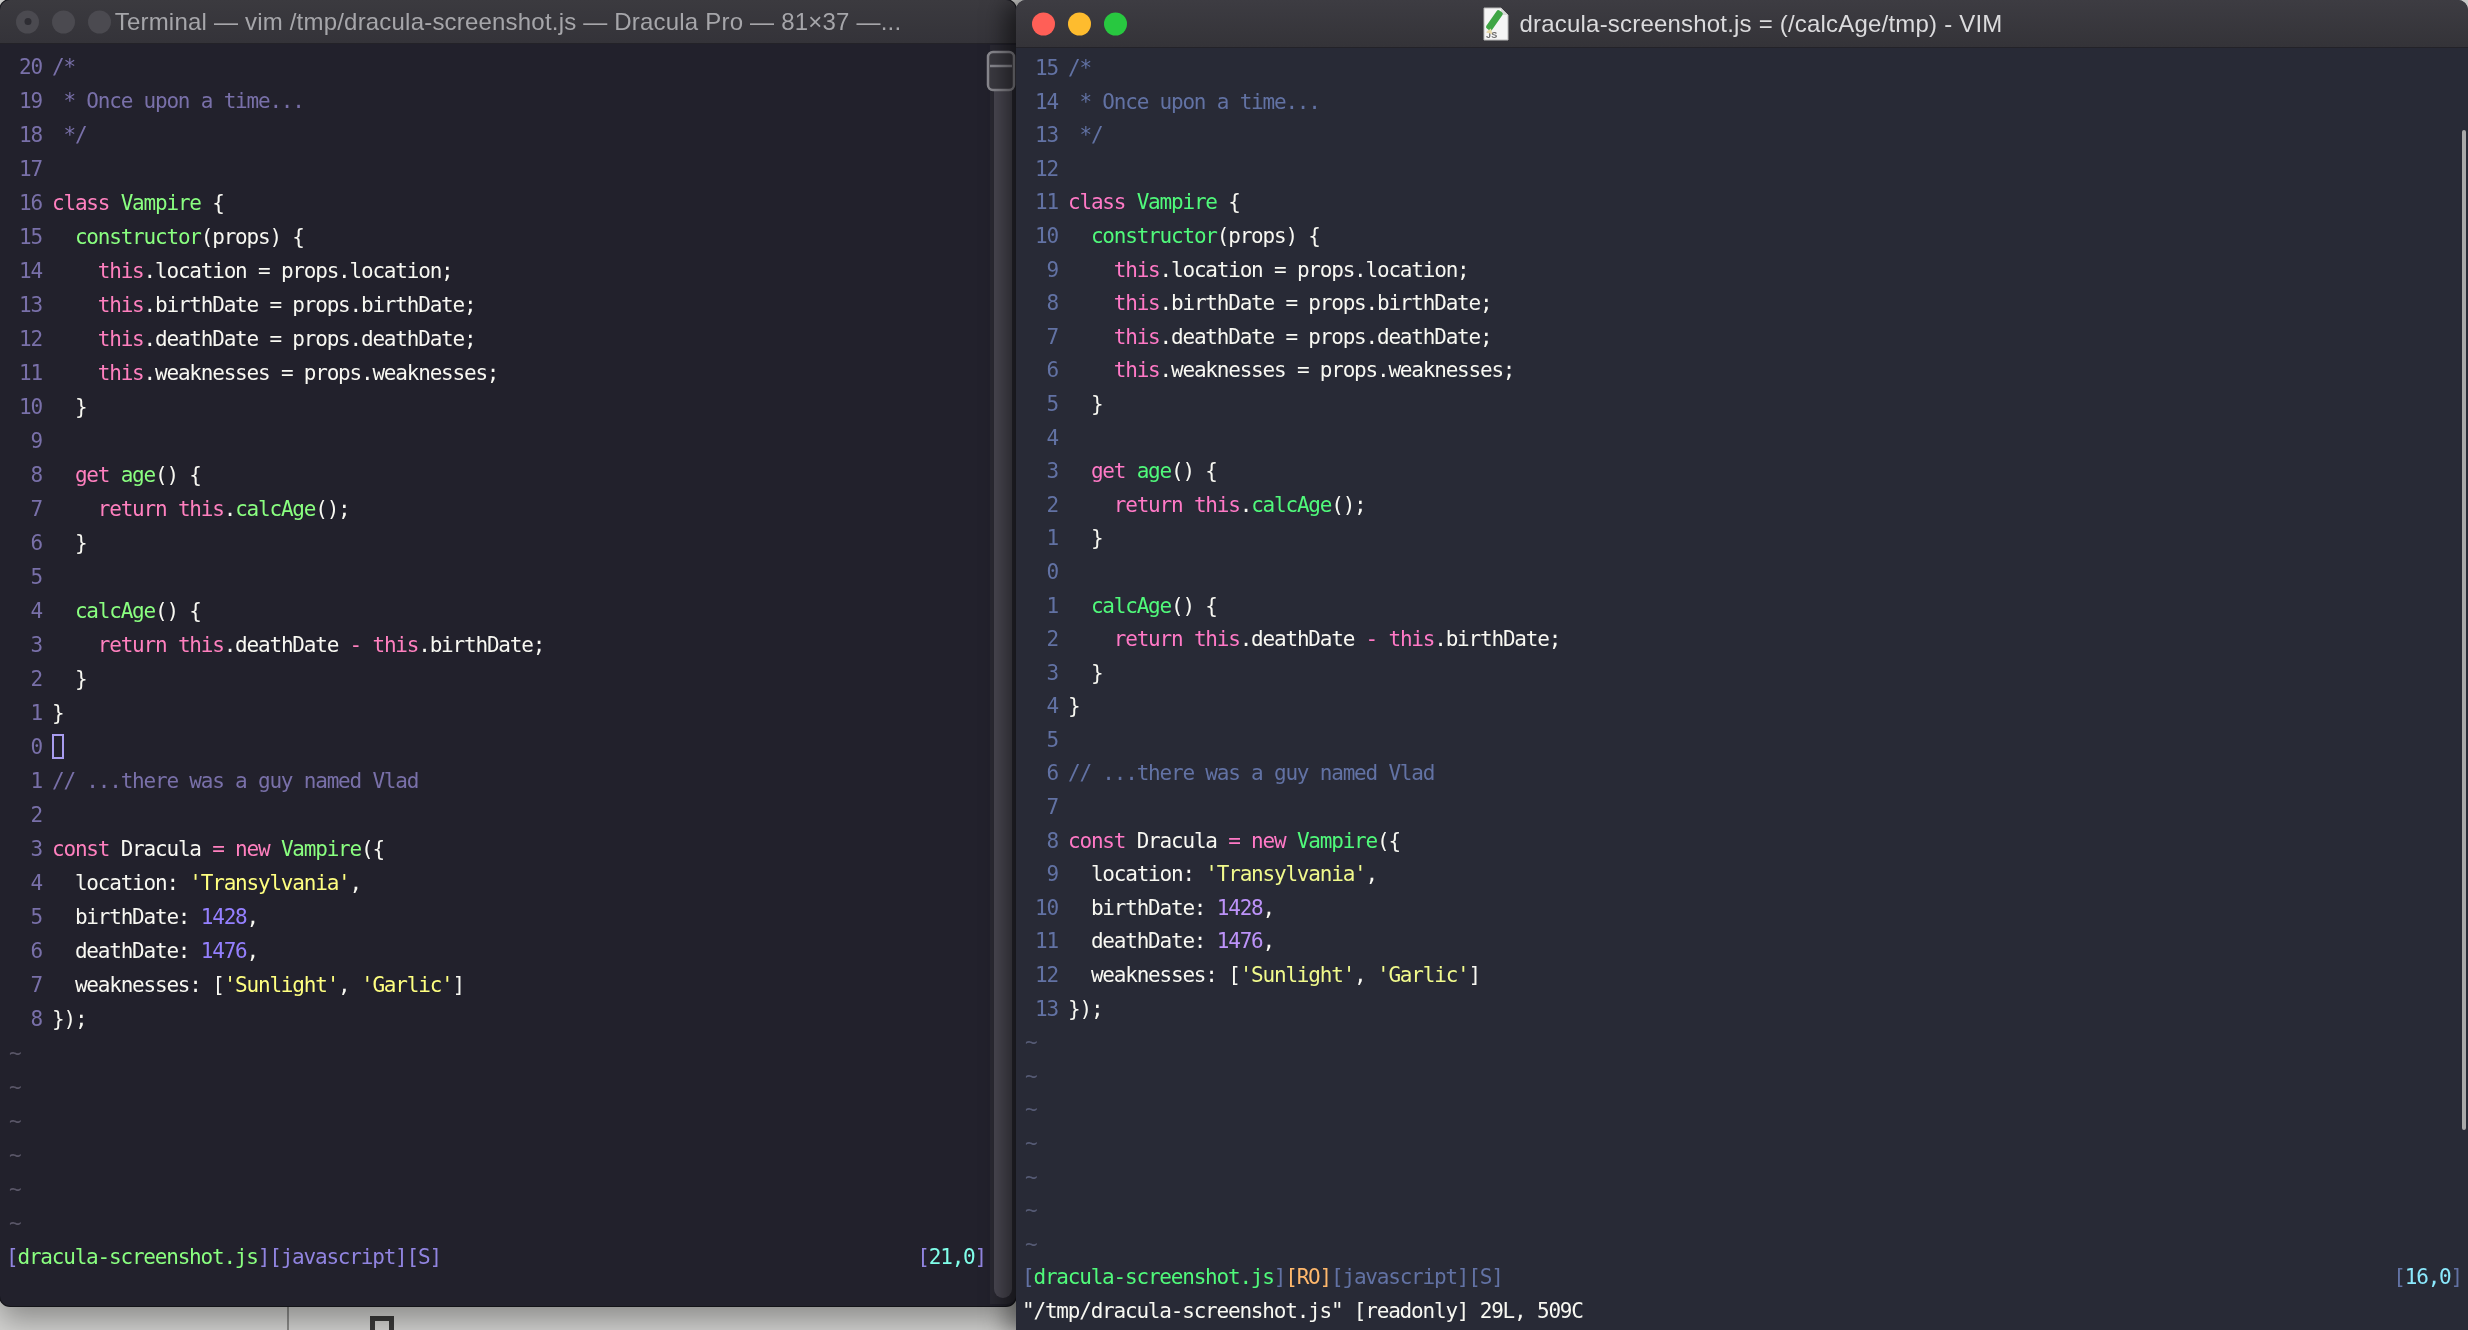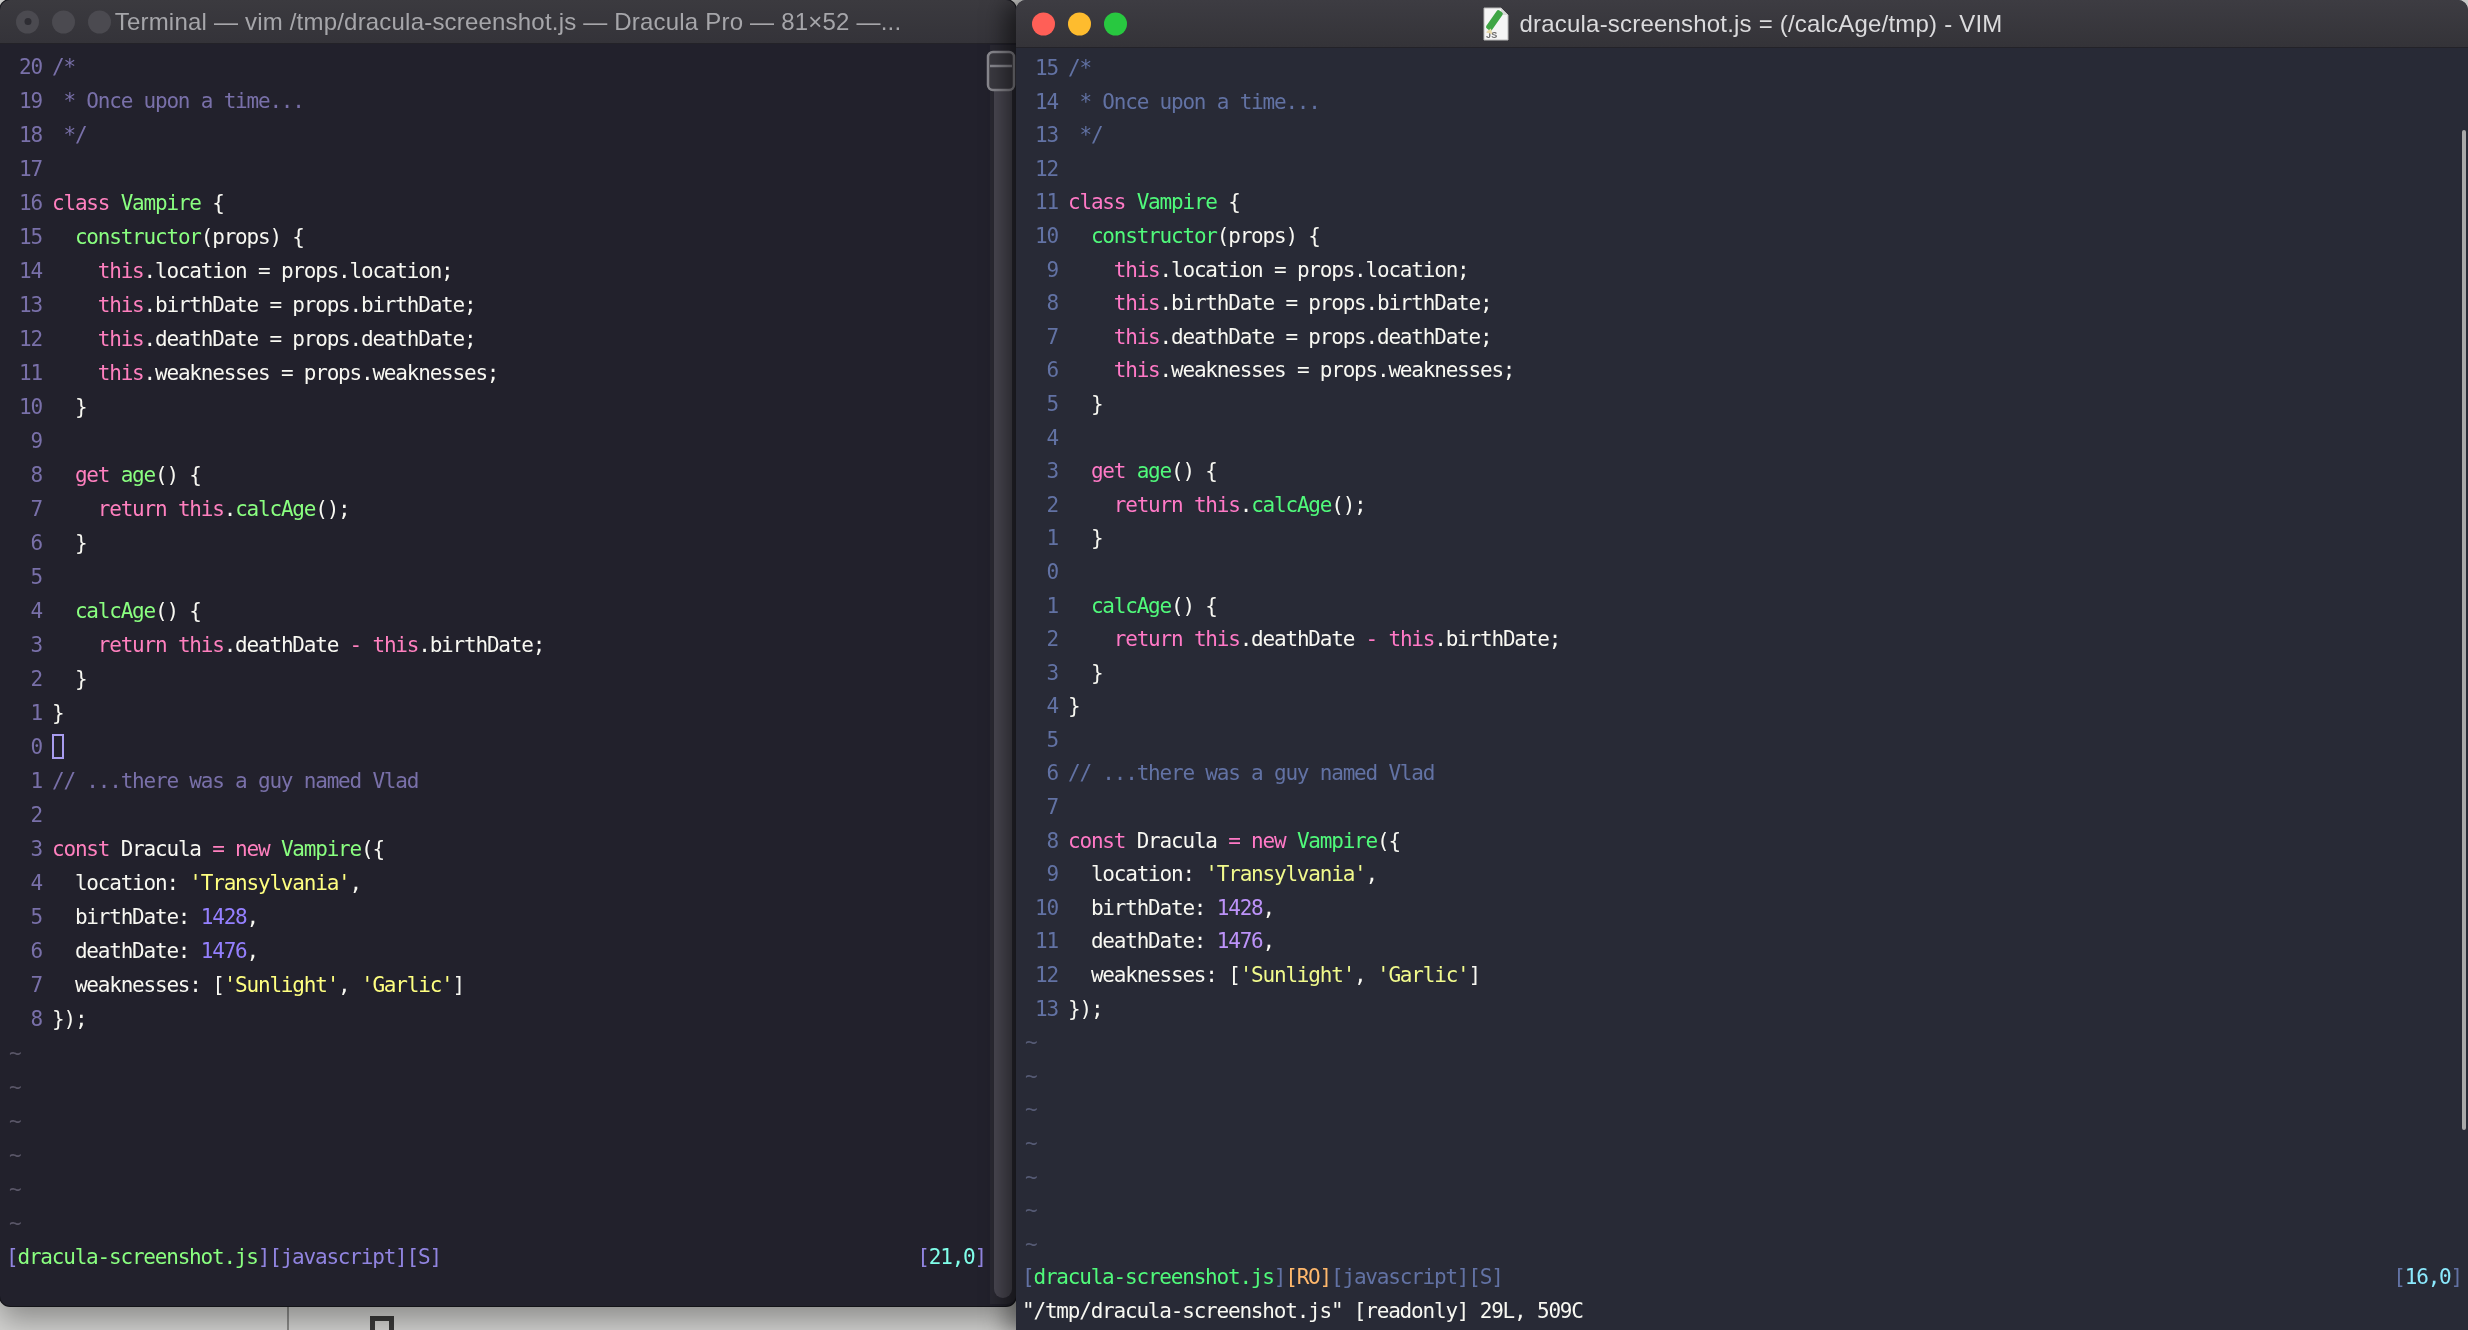--- a/index.html
+++ b/index.html
@@ -61,21 +61,21 @@
 
   <div class="win win-left">
     <div class="titlebar">
       <div class="tl-group">
         <div class="tl-btn" id="l-btn-close" style="background: rgb(75, 74, 80);">
             <div class="dot" id="l-btn-close-dot" style="background: rgb(46, 45, 51);"></div>
           </div>
         <div class="tl-btn" id="l-btn-minimize" style="background: rgb(75, 74, 80);"></div>
         <div class="tl-btn" id="l-btn-zoom" style="background: rgb(75, 74, 80);"></div>
       </div>
-      <div class="title-text">Terminal — vim /tmp/dracula-screenshot.js — Dracula Pro — 81×52 —...</div>
+      <div class="title-text">Terminal — vim /tmp/dracula-screenshot.js — Dracula Pro — 81×37 —...</div>
     </div>
 
     <div class="code-area" id="left-code"><div class="row"><span class="ln" style="color: rgb(121, 112, 169);">20</span><span style="color: rgb(121, 112, 169);">/*</span></div><div class="row"><span class="ln" style="color: rgb(121, 112, 169);">19</span><span style="color: rgb(121, 112, 169);"> * Once upon a time...</span></div><div class="row"><span class="ln" style="color: rgb(121, 112, 169);">18</span><span style="color: rgb(121, 112, 169);"> */</span></div><div class="row"><span class="ln" style="color: rgb(121, 112, 169);">17</span></div><div class="row"><span class="ln" style="color: rgb(121, 112, 169);">16</span><span style="color: rgb(255, 128, 191);">class </span><span style="color: rgb(138, 255, 128);">Vampire </span><span style="color: rgb(248, 248, 242);">{</span></div><div class="row"><span class="ln" style="color: rgb(121, 112, 169);">15</span><span style="color: rgb(248, 248, 242);">  </span><span style="color: rgb(138, 255, 128);">constructor</span><span style="color: rgb(248, 248, 242);">(props) {</span></div><div class="row"><span class="ln" style="color: rgb(121, 112, 169);">14</span><span style="color: rgb(248, 248, 242);">    </span><span style="color: rgb(255, 128, 191);">this</span><span style="color: rgb(248, 248, 242);">.location = props.location;</span></div><div class="row"><span class="ln" style="color: rgb(121, 112, 169);">13</span><span style="color: rgb(248, 248, 242);">    </span><span style="color: rgb(255, 128, 191);">this</span><span style="color: rgb(248, 248, 242);">.birthDate = props.birthDate;</span></div><div class="row"><span class="ln" style="color: rgb(121, 112, 169);">12</span><span style="color: rgb(248, 248, 242);">    </span><span style="color: rgb(255, 128, 191);">this</span><span style="color: rgb(248, 248, 242);">.deathDate = props.deathDate;</span></div><div class="row"><span class="ln" style="color: rgb(121, 112, 169);">11</span><span style="color: rgb(248, 248, 242);">    </span><span style="color: rgb(255, 128, 191);">this</span><span style="color: rgb(248, 248, 242);">.weaknesses = props.weaknesses;</span></div><div class="row"><span class="ln" style="color: rgb(121, 112, 169);">10</span><span style="color: rgb(248, 248, 242);">  }</span></div><div class="row"><span class="ln" style="color: rgb(121, 112, 169);">9</span></div><div class="row"><span class="ln" style="color: rgb(121, 112, 169);">8</span><span style="color: rgb(248, 248, 242);">  </span><span style="color: rgb(255, 128, 191);">get </span><span style="color: rgb(138, 255, 128);">age</span><span style="color: rgb(248, 248, 242);">() {</span></div><div class="row"><span class="ln" style="color: rgb(121, 112, 169);">7</span><span style="color: rgb(248, 248, 242);">    </span><span style="color: rgb(255, 128, 191);">return </span><span style="color: rgb(255, 128, 191);">this</span><span style="color: rgb(248, 248, 242);">.</span><span style="color: rgb(138, 255, 128);">calcAge</span><span style="color: rgb(248, 248, 242);">();</span></div><div class="row"><span class="ln" style="color: rgb(121, 112, 169);">6</span><span style="color: rgb(248, 248, 242);">  }</span></div><div class="row"><span class="ln" style="color: rgb(121, 112, 169);">5</span></div><div class="row"><span class="ln" style="color: rgb(121, 112, 169);">4</span><span style="color: rgb(248, 248, 242);">  </span><span style="color: rgb(138, 255, 128);">calcAge</span><span style="color: rgb(248, 248, 242);">() {</span></div><div class="row"><span class="ln" style="color: rgb(121, 112, 169);">3</span><span style="color: rgb(248, 248, 242);">    </span><span style="color: rgb(255, 128, 191);">return </span><span style="color: rgb(255, 128, 191);">this</span><span style="color: rgb(248, 248, 242);">.deathDate </span><span style="color: rgb(255, 128, 191);">-</span><span style="color: rgb(248, 248, 242);"> </span><span style="color: rgb(255, 128, 191);">this</span><span style="color: rgb(248, 248, 242);">.birthDate;</span></div><div class="row"><span class="ln" style="color: rgb(121, 112, 169);">2</span><span style="color: rgb(248, 248, 242);">  }</span></div><div class="row"><span class="ln" style="color: rgb(121, 112, 169);">1</span><span style="color: rgb(248, 248, 242);">}</span></div><div class="row"><span class="ln" style="color: rgb(121, 112, 169);">0</span><span class="cursor-box" style="border-color: rgb(168, 156, 239);"></span></div><div class="row"><span class="ln" style="color: rgb(121, 112, 169);">1</span><span style="color: rgb(121, 112, 169);">// ...there was a guy named Vlad</span></div><div class="row"><span class="ln" style="color: rgb(121, 112, 169);">2</span></div><div class="row"><span class="ln" style="color: rgb(121, 112, 169);">3</span><span style="color: rgb(255, 128, 191);">const </span><span style="color: rgb(248, 248, 242);">Dracula </span><span style="color: rgb(255, 128, 191);">= new </span><span style="color: rgb(138, 255, 128);">Vampire</span><span style="color: rgb(248, 248, 242);">({</span></div><div class="row"><span class="ln" style="color: rgb(121, 112, 169);">4</span><span style="color: rgb(248, 248, 242);">  location: </span><span style="color: rgb(255, 255, 128);">'Transylvania'</span><span style="color: rgb(248, 248, 242);">,</span></div><div class="row"><span class="ln" style="color: rgb(121, 112, 169);">5</span><span style="color: rgb(248, 248, 242);">  birthDate: </span><span style="color: rgb(149, 128, 255);">1428</span><span style="color: rgb(248, 248, 242);">,</span></div><div class="row"><span class="ln" style="color: rgb(121, 112, 169);">6</span><span style="color: rgb(248, 248, 242);">  deathDate: </span><span style="color: rgb(149, 128, 255);">1476</span><span style="color: rgb(248, 248, 242);">,</span></div><div class="row"><span class="ln" style="color: rgb(121, 112, 169);">7</span><span style="color: rgb(248, 248, 242);">  weaknesses: [</span><span style="color: rgb(255, 255, 128);">'Sunlight'</span><span style="color: rgb(248, 248, 242);">, </span><span style="color: rgb(255, 255, 128);">'Garlic'</span><span style="color: rgb(248, 248, 242);">]</span></div><div class="row"><span class="ln" style="color: rgb(121, 112, 169);">8</span><span style="color: rgb(248, 248, 242);">});</span></div><div class="row tilde"><span style="color: rgb(90, 87, 104);">~</span></div><div class="row tilde"><span style="color: rgb(90, 87, 104);">~</span></div><div class="row tilde"><span style="color: rgb(90, 87, 104);">~</span></div><div class="row tilde"><span style="color: rgb(90, 87, 104);">~</span></div><div class="row tilde"><span style="color: rgb(90, 87, 104);">~</span></div><div class="row tilde"><span style="color: rgb(90, 87, 104);">~</span></div><div class="row status"><span><span style="color: rgb(145, 132, 224);">[</span><span style="color: rgb(138, 255, 128);">dracula-screenshot.js</span><span style="color: rgb(145, 132, 224);">][javascript][S]</span></span><span><span style="color: rgb(145, 132, 224);">[</span><span style="color: rgb(128, 255, 234);">21,0</span><span style="color: rgb(145, 132, 224);">]</span></span></div><div class="row cmdline" style="color: rgb(248, 248, 242);"></div></div>
 
     <div class="term-scroll-track"></div>
     <div class="term-scroll-thumb"></div>
     <div class="term-split-btn">
       <svg width="30" height="46" viewBox="0 0 30 46">
         <rect x="2" y="4" width="26" height="38" rx="5" fill="#3B3A41" stroke="#8A8990" stroke-width="2.5"></rect>
         <line x1="4" y1="18" x2="26" y2="18" stroke="#8A8990" stroke-width="2.5"></line>

